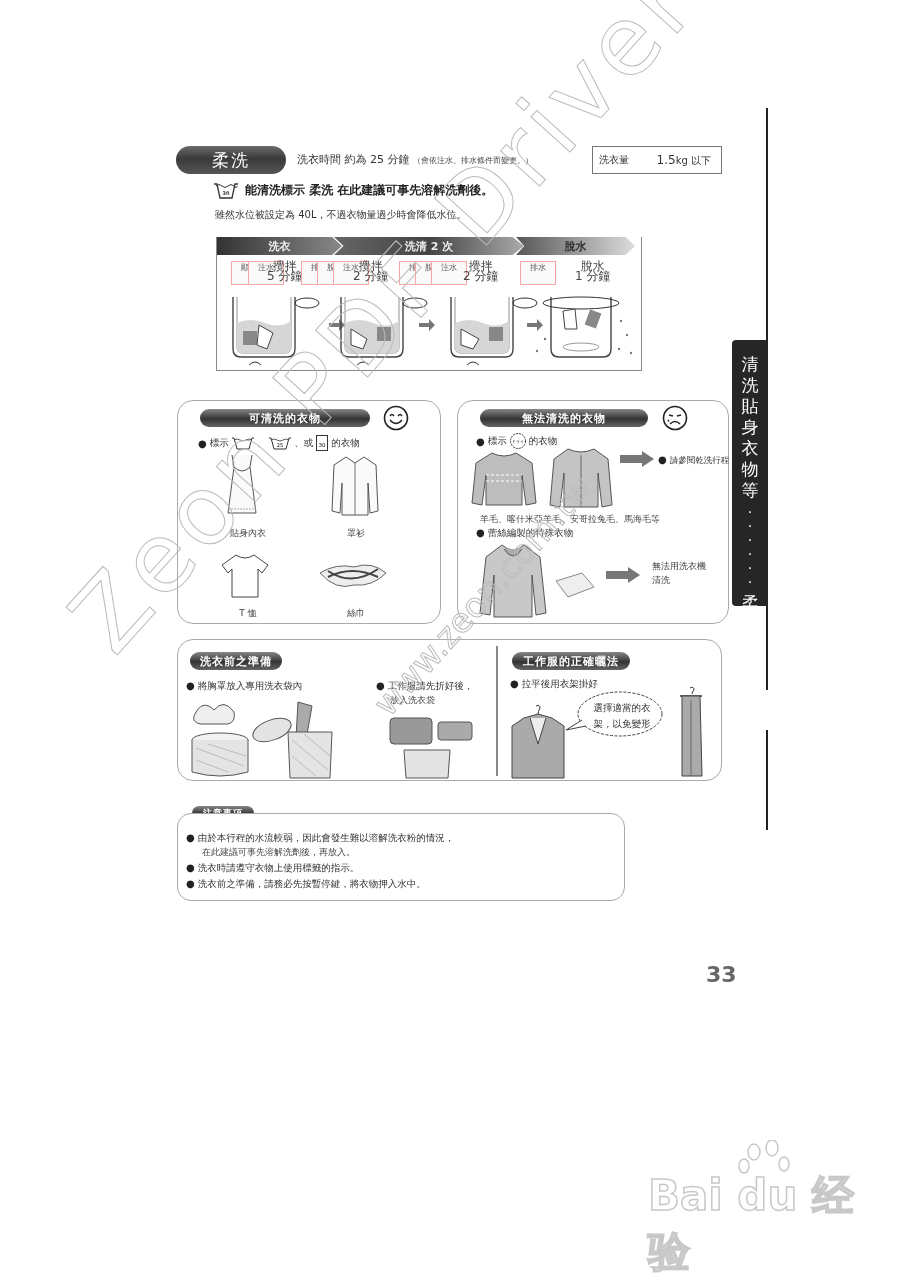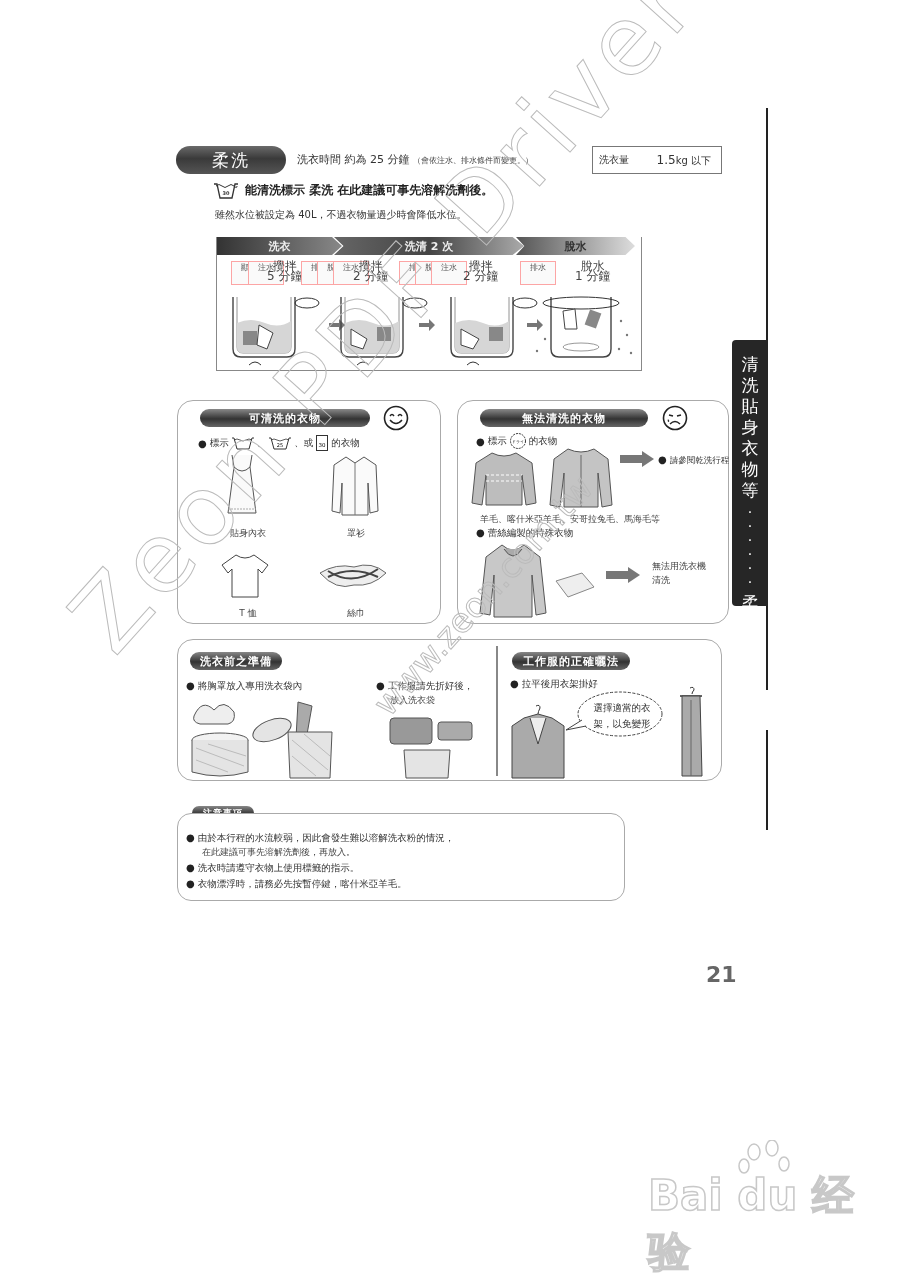--- a/index.html
+++ b/index.html
@@ -324,39 +324,39 @@
     <path d="M6 10 L24 10 L26 90 L6 90 Z" fill="#aaa" stroke="#444"></path>
     <path d="M15 14 L15 90" stroke="#666"></path>
   </svg>
 </div>
 
 <div class="abs pill" style="left:192px;top:806px;width:62px;height:14px;font-size:9px;">注意事項</div>
 <div class="abs panel" style="left:177px;top:813px;width:448px;height:88px;border-radius:14px;">
   <div class="abs bullet" style="left:8px;top:18px">由於本行程的水流較弱，因此會發生難以溶解洗衣粉的情況，</div>
   <div class="abs caption" style="left:24px;top:32px;text-align:left">在此建議可事先溶解洗劑後，再放入。</div>
   <div class="abs bullet" style="left:8px;top:48px">洗衣時請遵守衣物上使用標籤的指示。</div>
-  <div class="abs bullet" style="left:8px;top:64px">衣物漂浮時，請務必先按暫停鍵，喀什米亞羊毛。</div>
+  <div class="abs bullet" style="left:8px;top:64px">洗衣前之準備，請務必先按暫停鍵，將衣物押入水中。</div>
 </div>
 
 <div class="abs side-line1"></div>
 <div class="abs side-line2"></div>
 <div class="abs side-tab">
   <span>清</span>
   <span>洗</span>
   <span>貼</span>
   <span>身</span>
   <span>衣</span>
   <span>物</span>
   <span>等</span>
   <span class="dots" style="margin:4px 0">·<br>·<br>·<br>·<br>·<br>·</span>
   <span>柔</span>
   <span>洗</span>
 </div>
 
-<div class="abs page-num">21</div>
+<div class="abs page-num">33</div>
 
 <div class="abs wm wm-big">Zeon PDF Driver Trial</div>
 <div class="abs wm wm-url">www.zeon.com.tw</div>
 
 <div class="abs baidu">
   <svg style="position:absolute;left:88px;top:0;width:60px;height:44px" viewBox="0 0 60 44">
     <ellipse cx="18" cy="12" rx="6" ry="8" fill="none" stroke="#c8c8c8" stroke-width="1.5"></ellipse>
     <ellipse cx="36" cy="8" rx="6" ry="8" fill="none" stroke="#c8c8c8" stroke-width="1.5"></ellipse>
     <ellipse cx="8" cy="26" rx="5" ry="7" fill="none" stroke="#c8c8c8" stroke-width="1.5"></ellipse>
     <ellipse cx="48" cy="24" rx="5" ry="7" fill="none" stroke="#c8c8c8" stroke-width="1.5"></ellipse>

